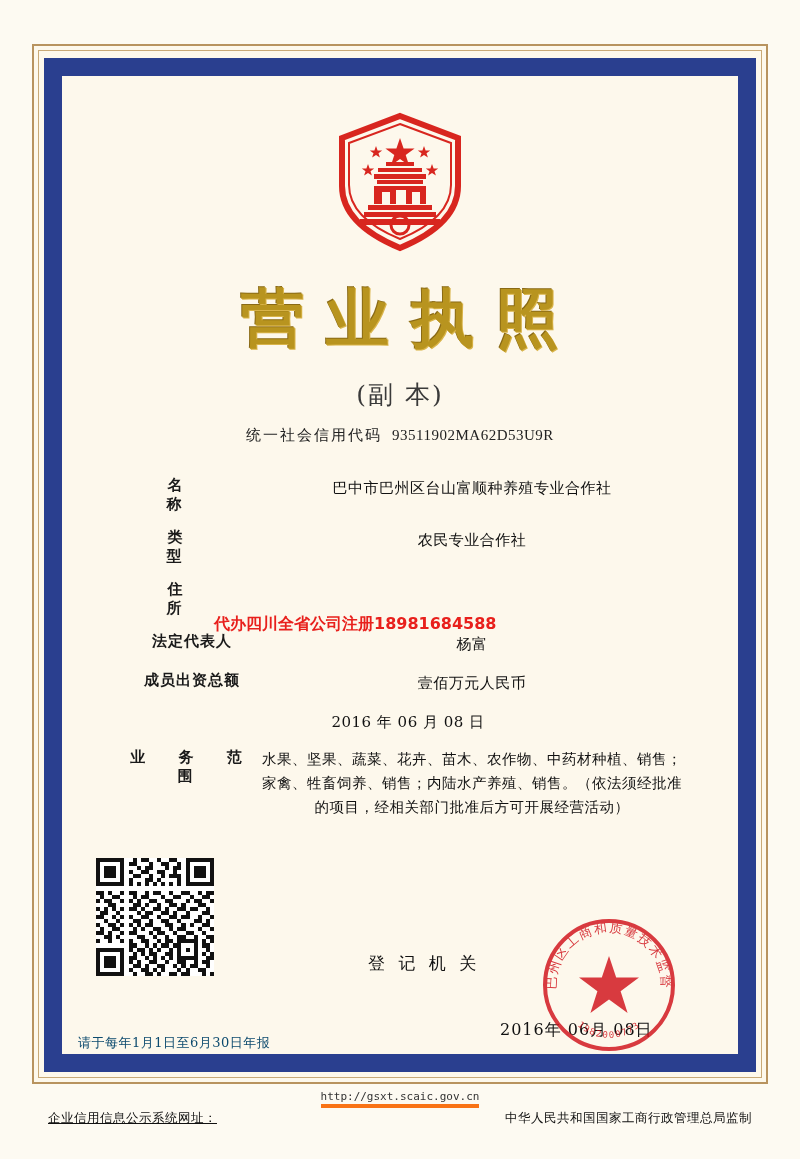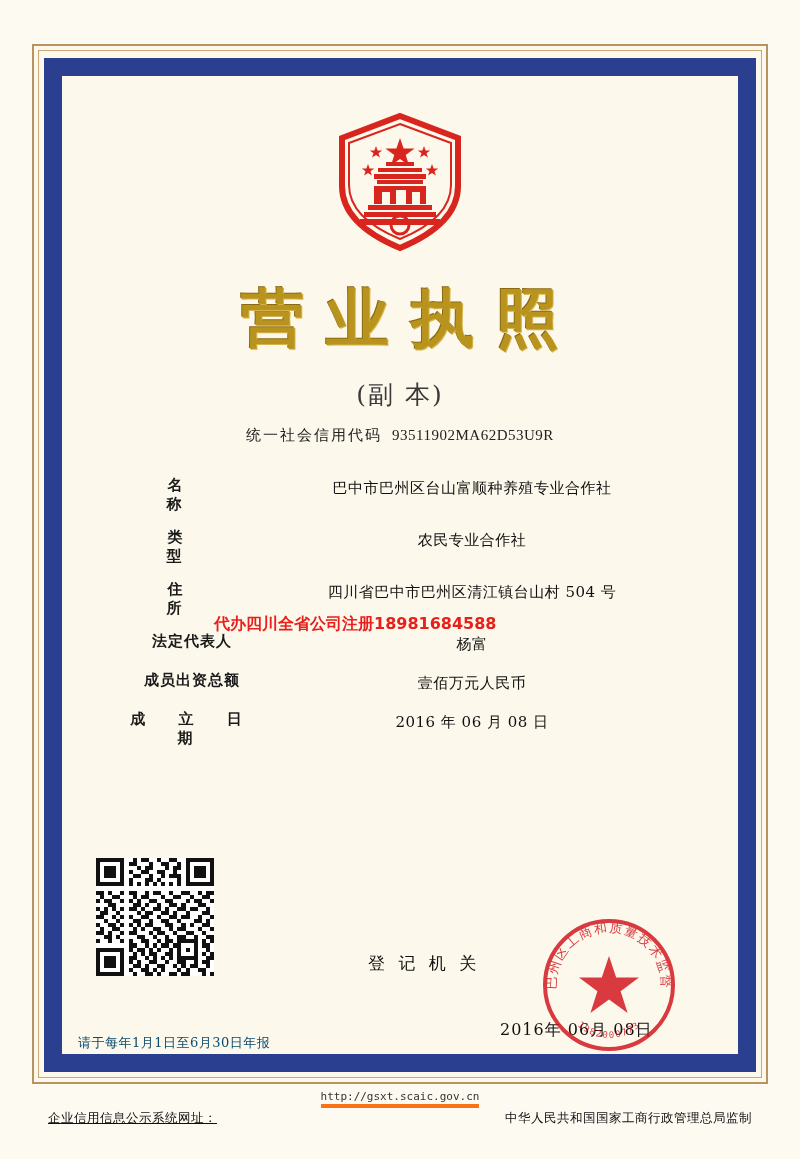--- a/index.html
+++ b/index.html
@@ -294,33 +294,35 @@
     <div class="field-row">
       <div class="field-label lbl-2">名     称</div>
       <div class="field-value">巴中市巴州区台山富顺种养殖专业合作社</div>
     </div>
     <div class="field-row">
       <div class="field-label lbl-2">类     型</div>
       <div class="field-value">农民专业合作社</div>
     </div>
     <div class="field-row">
       <div class="field-label lbl-2">住     所</div>
-      <div class="field-value">四川省巴中市巴州区清江镇台山村 504 号</div>
     </div>
     <div class="field-row">
       <div class="field-label lbl-5">法定代表人</div>
       <div class="field-value">杨富</div>
     </div>
     <div class="field-row">
       <div class="field-label lbl-5">成员出资总额</div>
       <div class="field-value">壹佰万元人民币</div>
     </div>
     <div class="field-row">
-      <div class="field-label lbl-3">成 立 日 期</div>
       <div class="field-value">2016 年 06 月 08 日</div>
+    </div>
+    <div class="field-row">
+      <div class="field-label lbl-3">业 务 范 围</div>
+      <div class="field-value small">水果、坚果、蔬菜、花卉、苗木、农作物、中药材种植、销售；家禽、牲畜饲养、销售；内陆水产养殖、销售。（依法须经批准的项目，经相关部门批准后方可开展经营活动）</div>
     </div>
   </div>
 
   <div class="watermark">代办四川全省公司注册18981684588</div>
 
   <div class="qr">
     <svg viewBox="0 0 29 29" width="118" height="118" xmlns="http://www.w3.org/2000/svg" shape-rendering="crispEdges">
       <rect width="29" height="29" fill="#ffffff"></rect>
       <g fill="#111">
 

